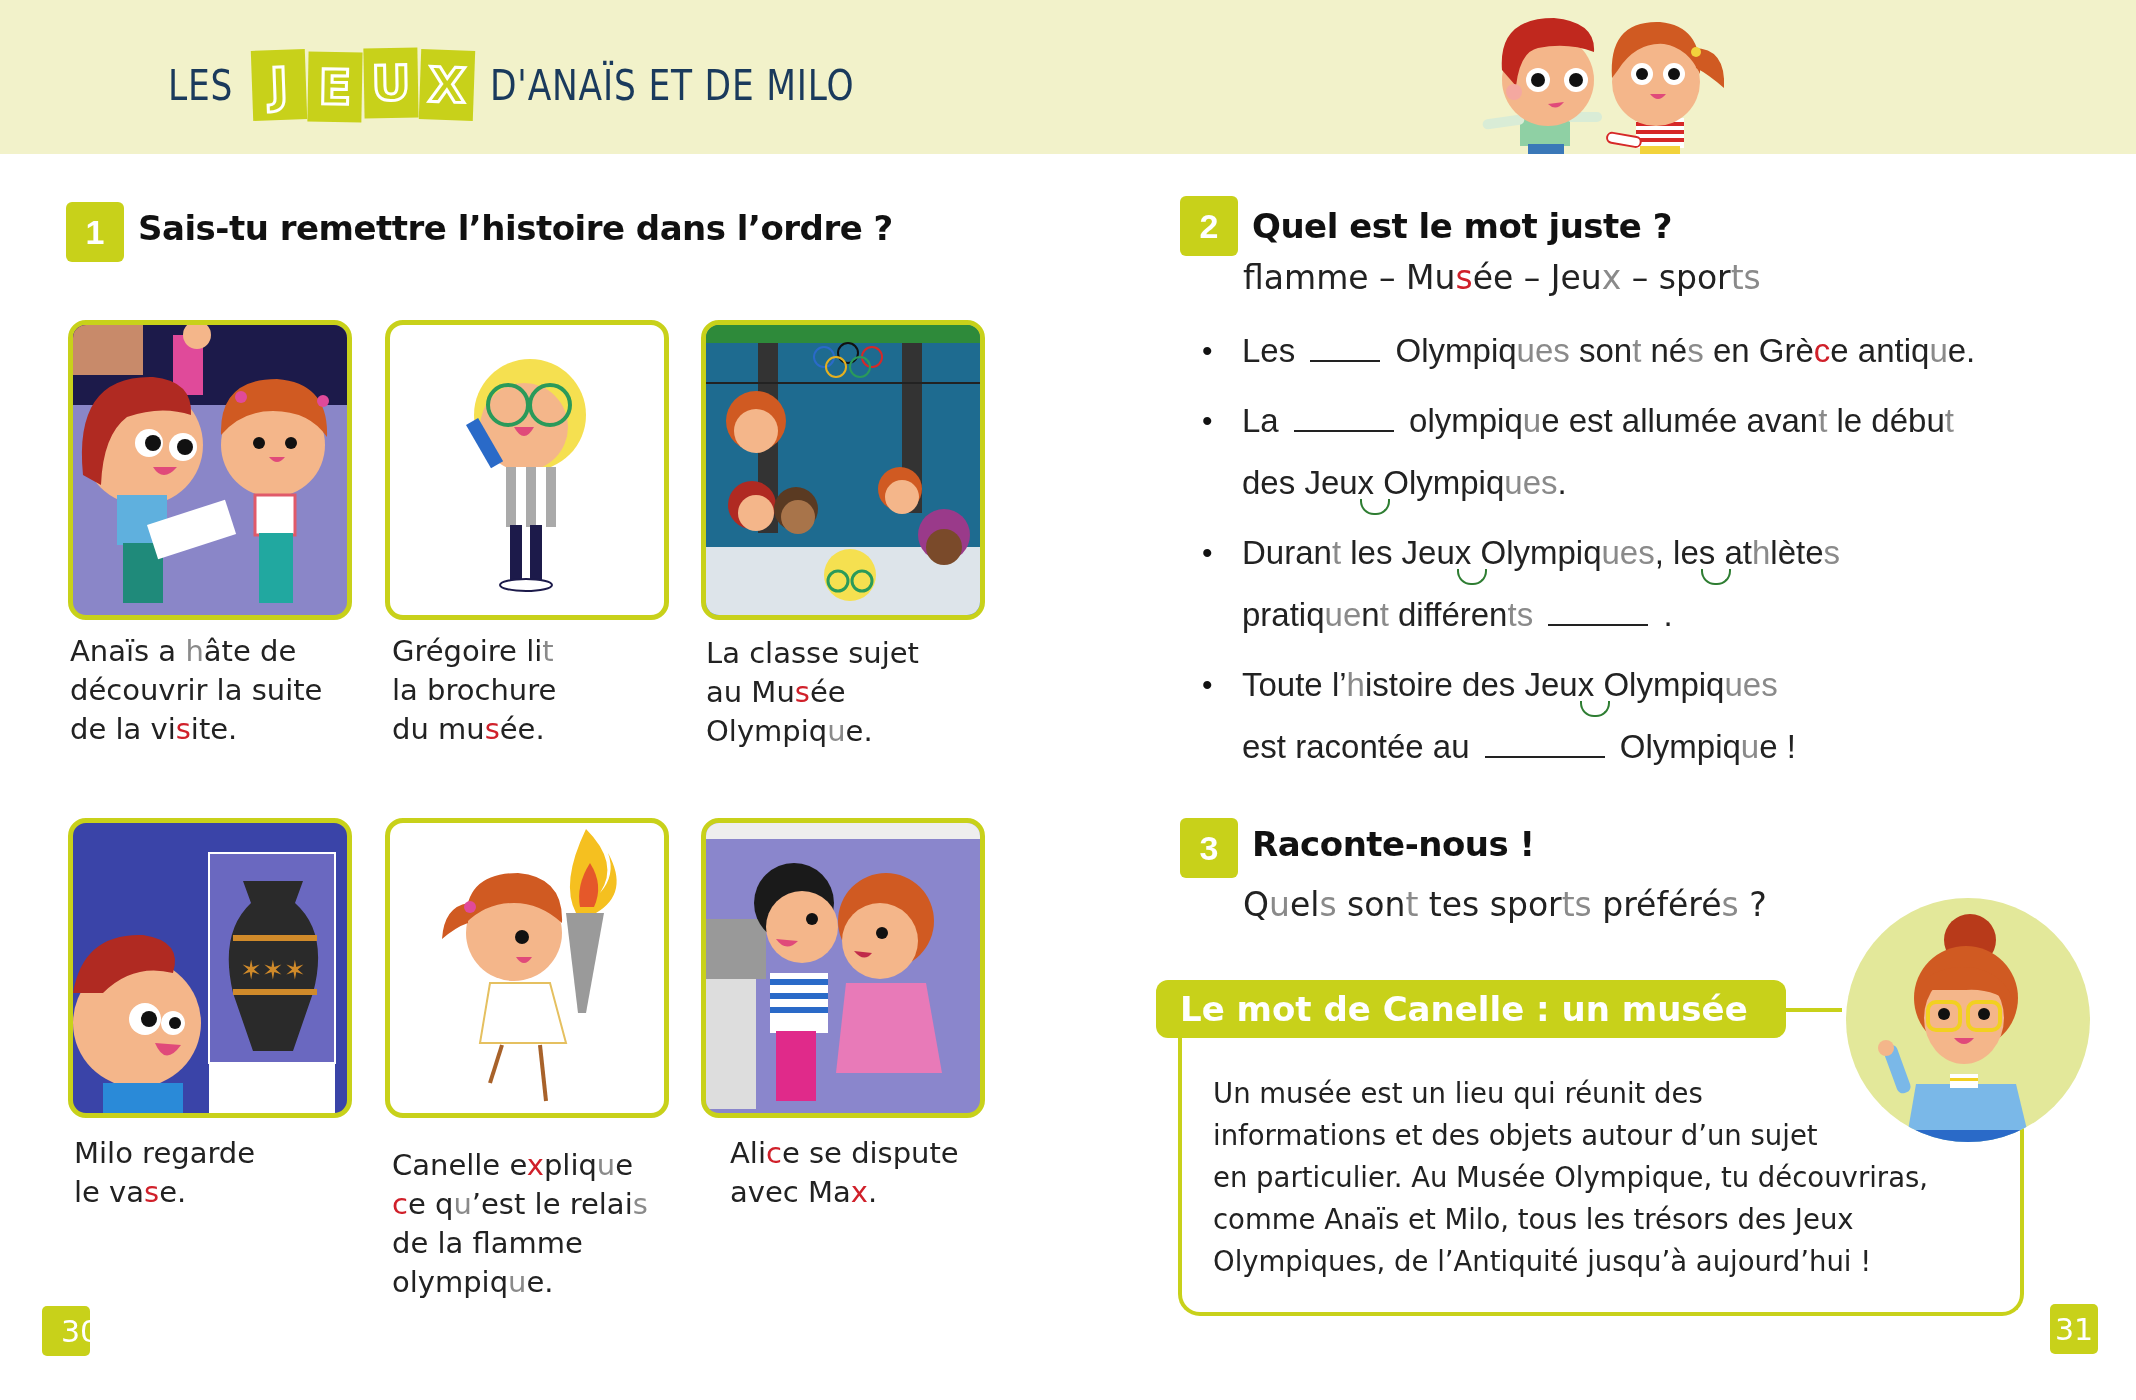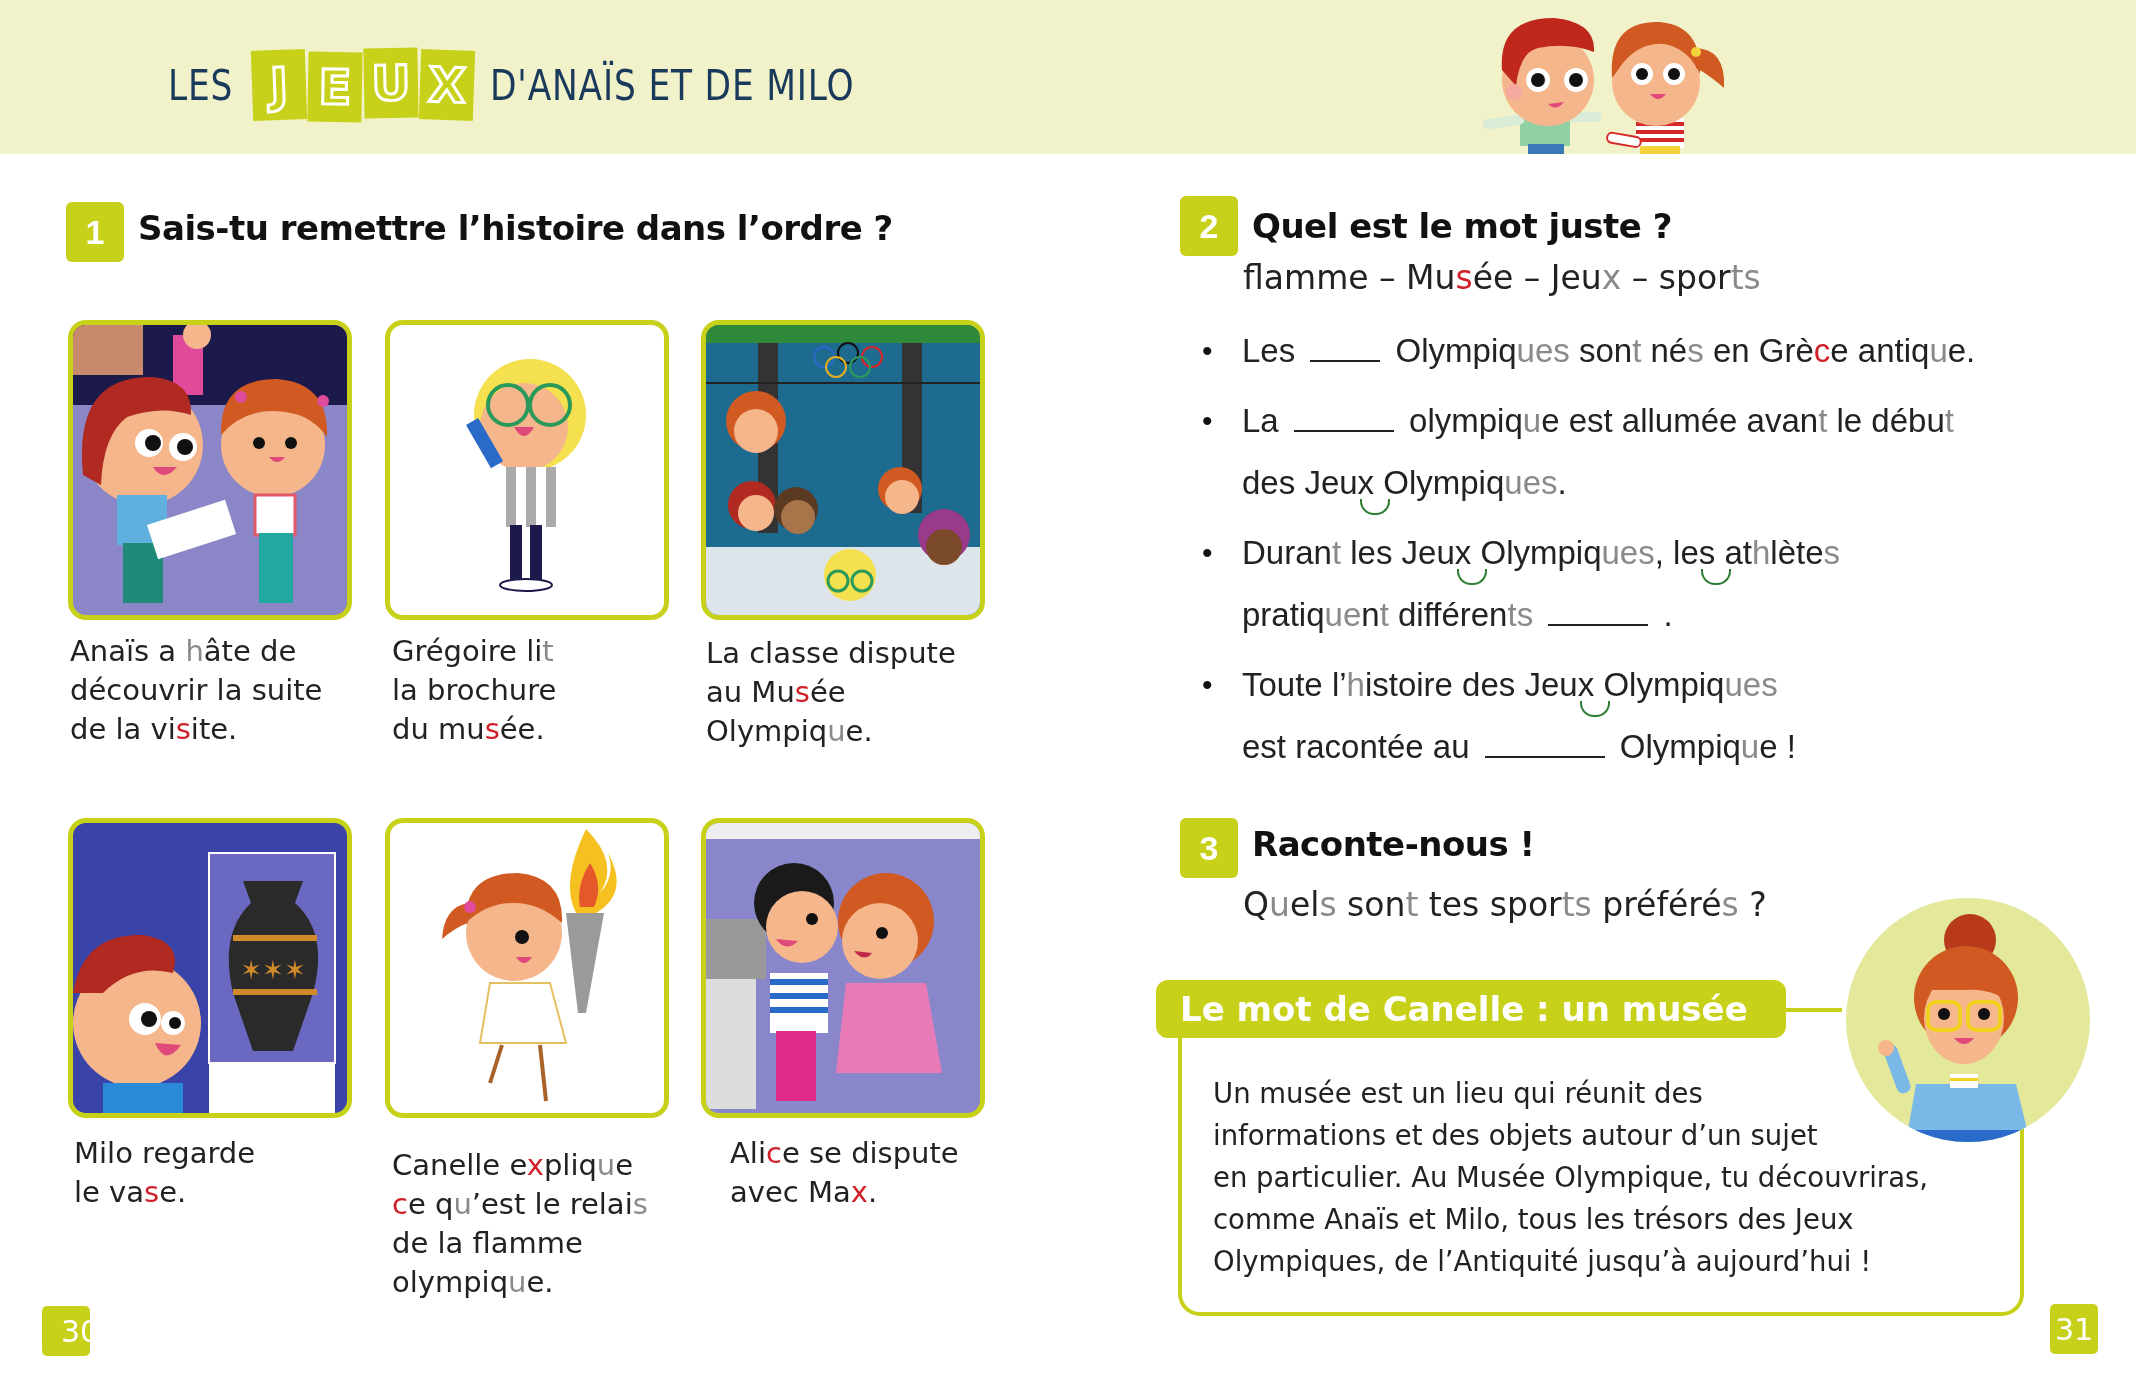--- a/index.html
+++ b/index.html
@@ -189,21 +189,21 @@
     <circle cx="194" cy="164" r="22" fill="#d05a22"></circle>
       <circle cx="196" cy="172" r="17" fill="#f4b68a"></circle>
     <circle cx="238" cy="210" r="26" fill="#9a3a8a"></circle>
       <circle cx="238" cy="222" r="18" fill="#7a4a2a"></circle>
     <circle cx="144" cy="250" r="26" fill="#f5e050"></circle>
     <circle cx="132" cy="256" r="10" fill="none" stroke="#2a9a5a" stroke-width="3"></circle>
     <circle cx="156" cy="256" r="10" fill="none" stroke="#2a9a5a" stroke-width="3"></circle>
   </svg>
 </div>
 <div class="caption" style="left:706px; top:634px;">
-    <div><span>La classe dispute</span></div>
+    <div><span>La classe sujet</span></div>
     <div><span>au Mu</span><span class="red">s</span><span>ée</span></div>
     <div><span>Olympiq</span><span class="grey">u</span><span>e.</span></div>
   </div>
 
 <div class="panel" style="left:68px; top:818px; background:#3a44a8;">
   <svg width="274" height="290" viewBox="0 0 274 290">
     <rect x="136" y="30" width="126" height="210" fill="#6a68c0" stroke="#fff" stroke-width="2"></rect>
     <rect x="136" y="240" width="126" height="50" fill="#fff"></rect>
     <path d="M170 58 L230 58 L222 80 Q256 110 240 170 L220 228 L180 228 L160 170 Q146 110 178 80 Z" fill="#2a2a2a"></path>
     <rect x="160" y="112" width="84" height="6" fill="#d08a2a"></rect>

